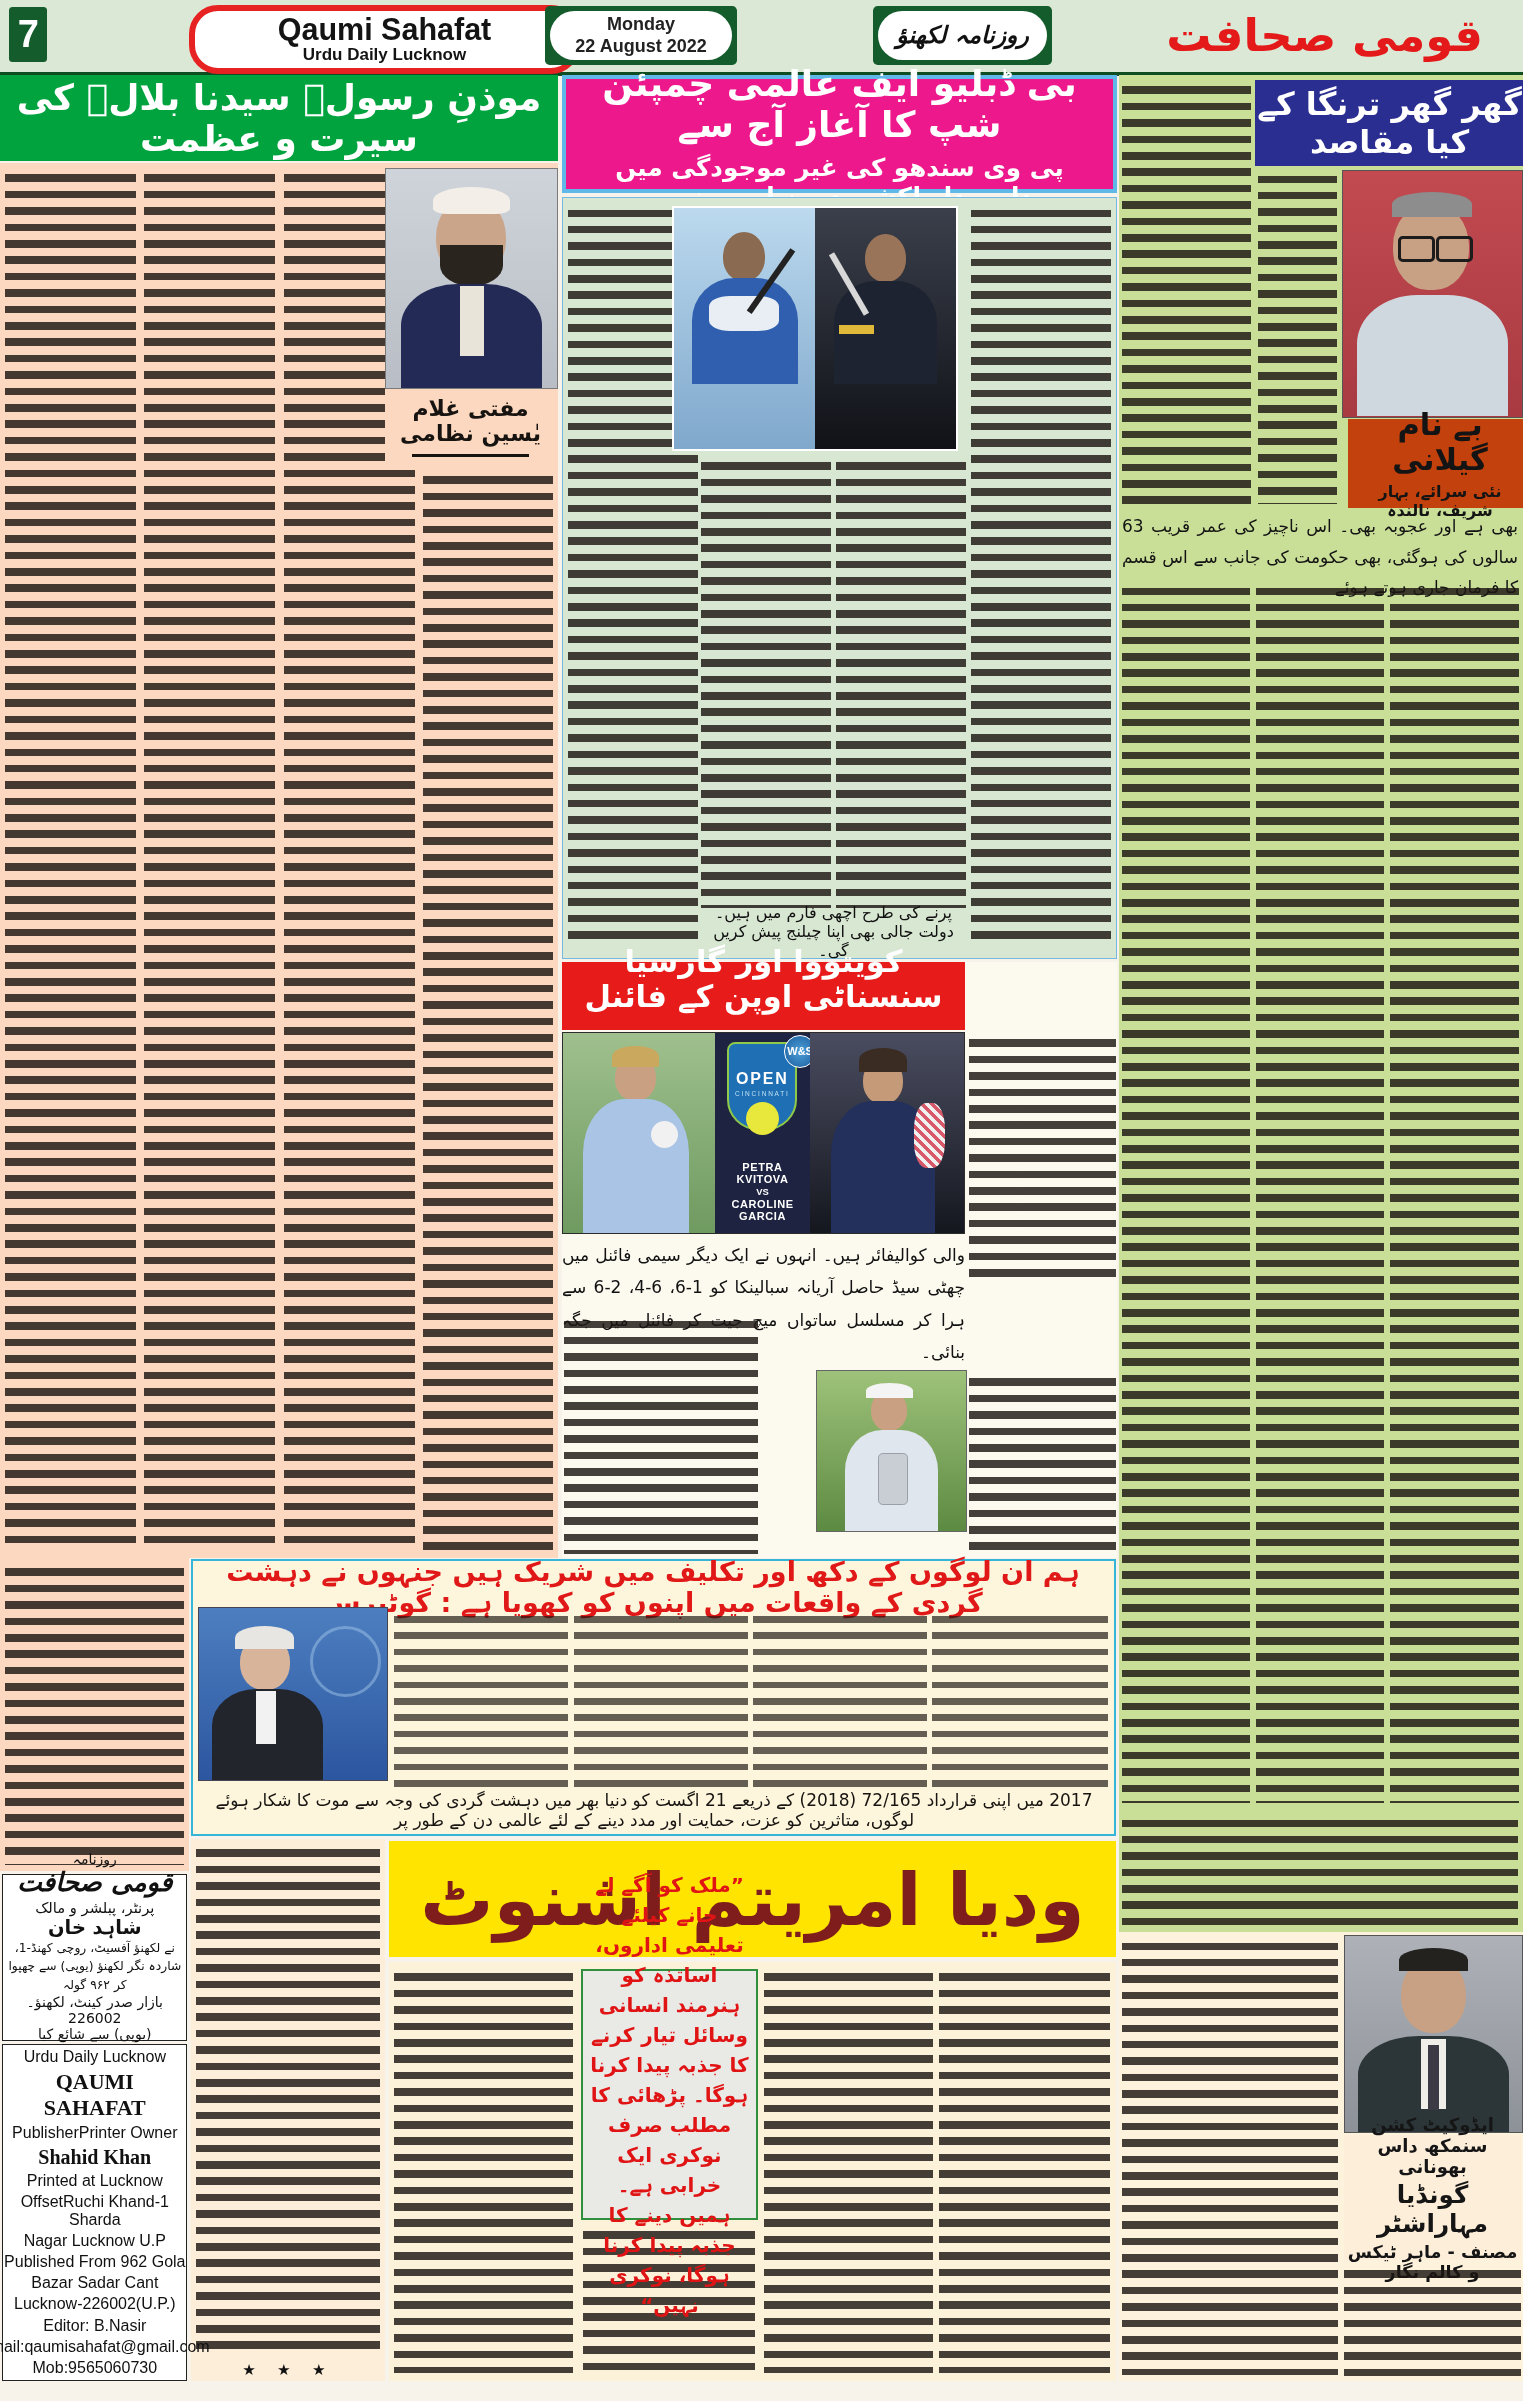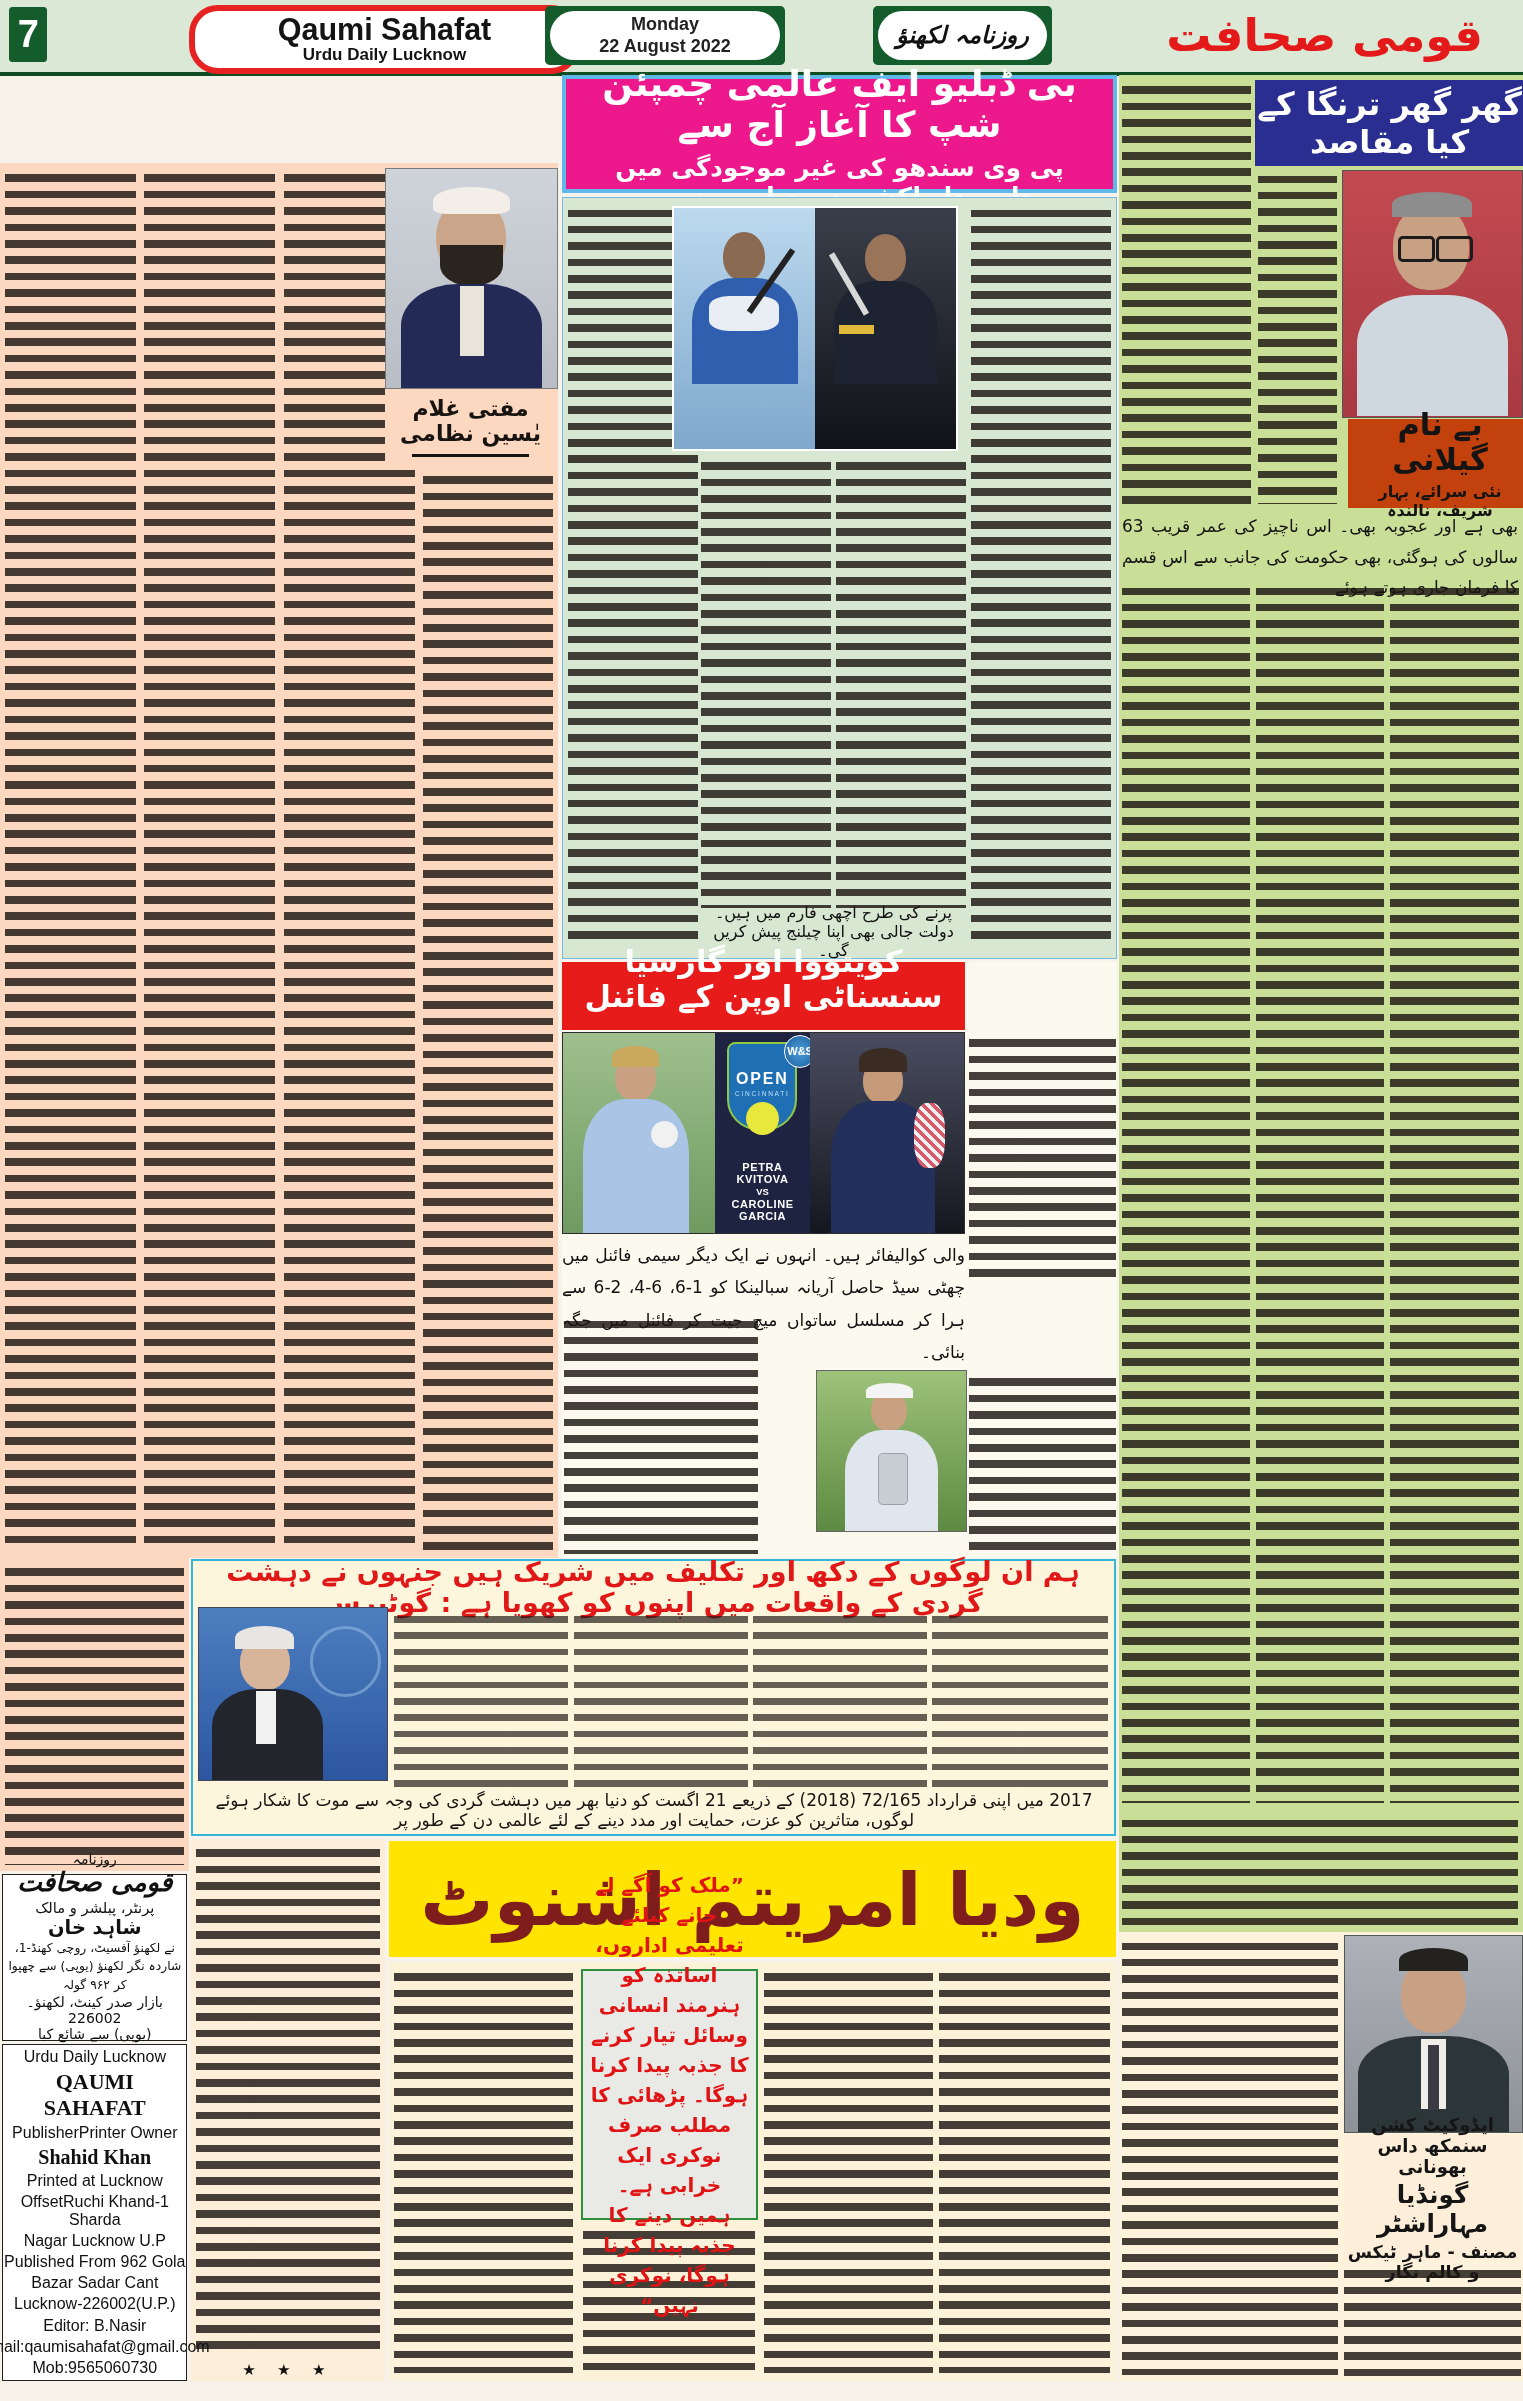--- a/index.html
+++ b/index.html
@@ -21,21 +21,21 @@
         transparent 10.6px,transparent 16.4px);}
   
   #header{left:0;top:0;width:1524px;height:72px;background:#dce8d6;border-bottom:4.1px solid #0e4d22;}
   #pageno{left:9.4px;top:7px;width:38px;height:55px;background:#145c2c;border-radius:3.5px;color:#fff;
           font-weight:bold;font-size:38px;}
   #logo{left:189px;top:4.7px;width:379px;height:57px;background:#fff;border:6.5px solid #e62222;border-radius:29px;}
   #logo .t1{font-size:30.5px;font-weight:bold;color:#141414;line-height:1.05;}
   #logo .t2{font-size:17px;font-weight:bold;color:#141414;}
   .greenbox{background:#145c2c;border-radius:4.7px;}
   .whitepill{position:absolute;left:5.3px;top:4.7px;right:5.3px;bottom:4.7px;background:#fff;border-radius:24.6px;}
-  #datebox{left:545px;top:5.9px;width:240px;height:59px;}
+  #datebox{left:545px;top:5.9px;width:192px;height:59px;}
   #datebox .whitepill{font-size:18px;font-weight:bold;color:#222;line-height:1.25;}
   #papername{left:873px;top:5.9px;width:179px;height:59px;}
   #papername .whitepill{font-size:23.5px;font-weight:bold;color:#111;font-style:italic;}
   #masthead{right:41px;top:9.4px;font-size:45px;font-weight:bold;color:#e41a1a;}
   
   #bilal-banner{left:0;top:75px;width:558px;height:86px;background:#00a33e;color:#fff;
                 font-weight:bold;font-size:36px;}
   #bilal-body{left:0;top:163px;width:558px;height:1395px;background:#fbd8bf;}
   #bilal-bottom{left:0;top:1558px;width:189px;height:313px;background:#fbd8bf;}
   #left-cream-col{left:191px;top:1839px;width:194px;height:542px;background:#fdeeda;}
@@ -142,20 +142,21 @@
         <div>Monday</div>
         <div>22 August 2022</div>
       </div>
     </div>
     <div id="papername" class="abs greenbox">
       <div class="whitepill center ur">روزنامہ لکھنؤ</div>
     </div>
     <div id="masthead" class="abs ur">قومی صحافت</div>
   </div>
 
+  <div id="bilal-banner" class="abs center ur">موذنِ رسولﷺ سیدنا بلالؓ کی سیرت و عظمت</div>
   <div id="bilal-body" class="abs"></div>
   <div class="abs sim" style="left:4.7px;top:171px;width:131px;height:1378px;"></div>
   <div class="abs sim" style="left:144px;top:171px;width:131px;height:1378px;"></div>
   <div class="abs sim" style="left:284px;top:171px;width:131px;height:1378px;"></div>
   <div class="abs sim" style="left:423px;top:473px;width:130px;height:1077px;"></div>
   <div id="mufti-photo" class="abs">
     <div class="sil-head" style="left:50px;top:27px;width:70px;height:82px;background:#caa58a;"></div>
     <div class="abs" style="left:47px;top:17.6px;width:77px;height:27px;background:#f3efe8;border-radius:50% 50% 20% 20%;"></div>
     <div class="abs" style="left:54px;top:76px;width:63px;height:41px;background:#2a241f;border-radius:0 0 50% 50%;"></div>
     <div class="sil-body" style="left:15.2px;top:115px;width:141px;height:104px;background:#232a56;"></div>

